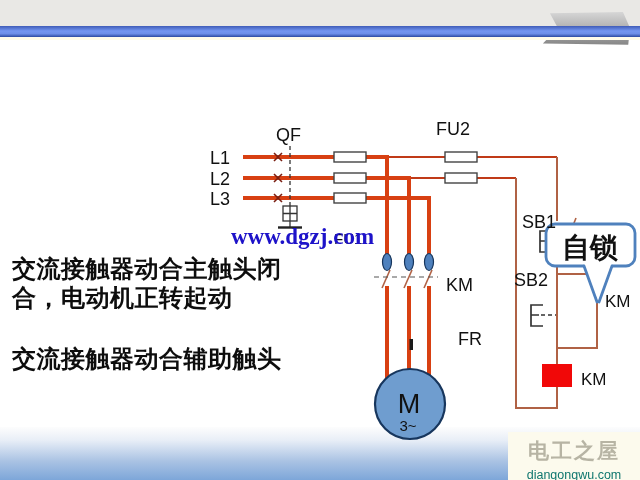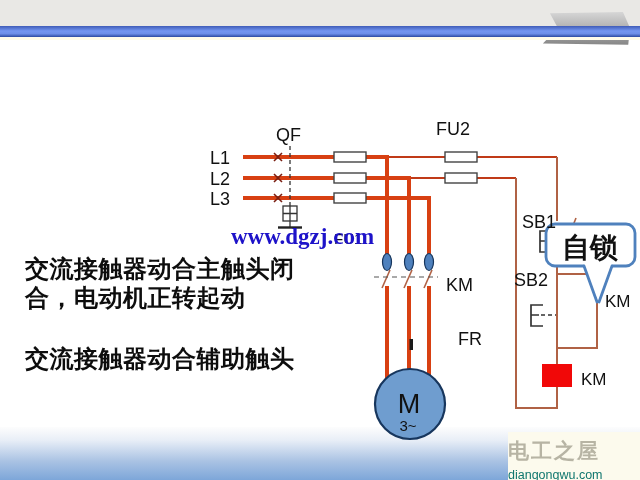--- a/index.html
+++ b/index.html
@@ -10,25 +10,25 @@
   .ribbon{position:absolute;left:542px;top:12px;width:88px;height:34px;
           background:linear-gradient(180deg,#d6d6d6 0%,#b2b2b2 45%,#848484 100%);
           clip-path:polygon(9% 4%,92% 0%,100% 47%,98% 96%,1% 93%,18% 47%);}
   .accent-bar{position:absolute;left:0;top:26px;width:640px;height:11px;
           background:linear-gradient(180deg,#3f5cb8 0%,#7496f0 45%,#6e8fe8 70%,#2c4aa0 100%);}
   .cream-strip{position:absolute;left:0;top:37px;width:640px;height:3px;background:#fffbe9;}
   
   .bottom-bar{position:absolute;left:0;top:427px;width:640px;height:53px;
           background:linear-gradient(180deg,#fdfdfd 0%,#e8eef7 25%,#a9c2e3 65%,#7da6d9 100%);}
   .site-box{position:absolute;left:508px;top:432px;width:132px;height:48px;background:#fcfaed;
-          font-family:"Liberation Sans",sans-serif;}
+          text-align:center;font-family:"Liberation Sans",sans-serif;}
   .site-title{margin-top:5px;font-size:21px;letter-spacing:2px;color:#b7b4a4;font-weight:600;}
   .site-url{font-size:12.5px;color:#0f766e;margin-top:3px;}
   
-  .note{position:absolute;left:25px;font-family:"Liberation Serif",serif;font-weight:600;
+  .note{position:absolute;left:12px;font-family:"Liberation Serif",serif;font-weight:600;
         font-size:24px;color:#0d0d0d;letter-spacing:0.5px;white-space:nowrap;}
   
   .center-watermark{position:absolute;left:231px;top:224px;font-family:"Liberation Serif",serif;
         font-weight:bold;font-size:23px;color:#1d12c9;white-space:nowrap;}
   
   svg text{font-family:"Liberation Sans",sans-serif;fill:#111;}
   .svg-layer{position:absolute;left:0;top:0;}
 </style>
 </head>
 <body>

